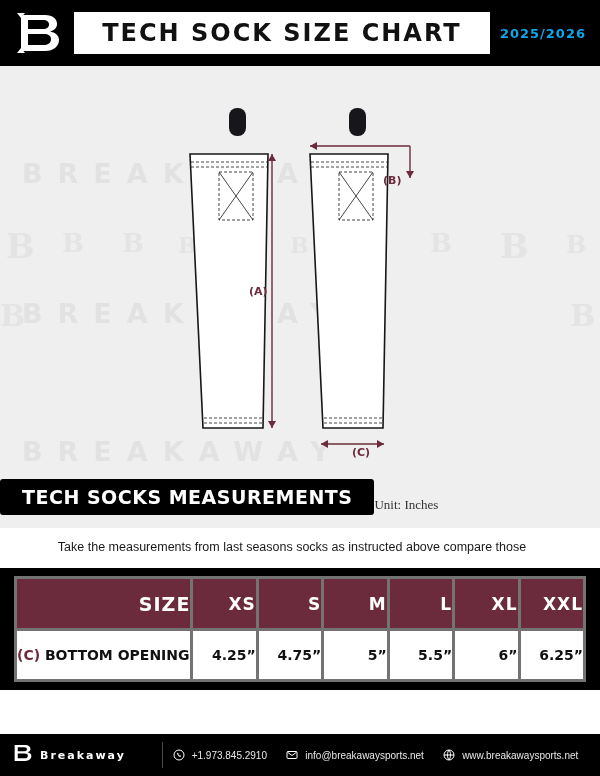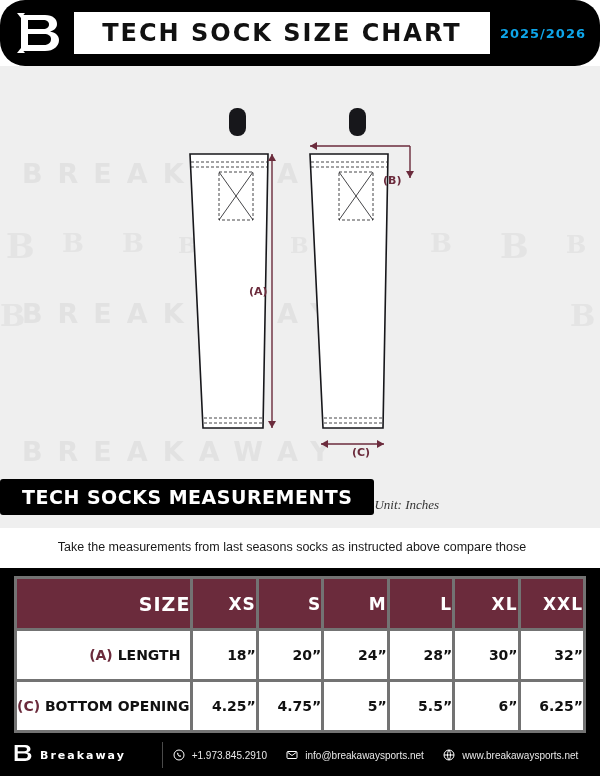--- a/index.html
+++ b/index.html
@@ -16,21 +16,20 @@
   }
 
   
   .header {
     position: relative;
     height: 66px;
     background: #000000;
     display: flex;
     align-items: center;
     padding: 0 14px;
-    border-radius: 25px;
   }
   .logo-mark {
     width: 52px; height: 46px;
     position: relative;
     flex: 0 0 auto;
     display: flex; align-items: center; justify-content: center;
   }
   .logo-mark svg { display: block; }
   .title-plate {
     flex: 1 1 auto;
@@ -107,21 +106,20 @@
     font-family: "DejaVu Sans", sans-serif;
     font-weight: bold;
     font-size: 19px;
     letter-spacing: 0.5px;
     padding: 7px 22px;
     border-radius: 3px;
   }
   .unit-line {
     margin-top: 15px;
     font-family: "Liberation Serif", serif;
-    font-style: italic;
     font-size: 13px;
     color: #333333;
   }
 
   
   .instructions {
     background: #ffffff;
     padding: 10px 28px 12px 12px;
     text-align: center;
     font-size: 12.5px;
@@ -303,29 +301,20 @@
           <th class="size-head" style="width:31%">SIZE</th>
           <th>XS</th>
           <th>S</th>
           <th>M</th>
           <th>L</th>
           <th>XL</th>
           <th>XXL</th>
         </tr>
       </thead>
       <tbody>
-        <tr>
-          <td class="row-label"><span class="lbl-letter">(A)</span> <span>LENGTH</span></td>
-          <td>18”</td>
-          <td>20”</td>
-          <td>24”</td>
-          <td>28”</td>
-          <td>30”</td>
-          <td>32”</td>
-        </tr>
         <tr>
           <td class="row-label"><span class="lbl-letter">(C)</span> <span>BOTTOM OPENING</span></td>
           <td>4.25”</td>
           <td>4.75”</td>
           <td>5”</td>
           <td>5.5”</td>
           <td>6”</td>
           <td>6.25”</td>
         </tr>
       </tbody>

